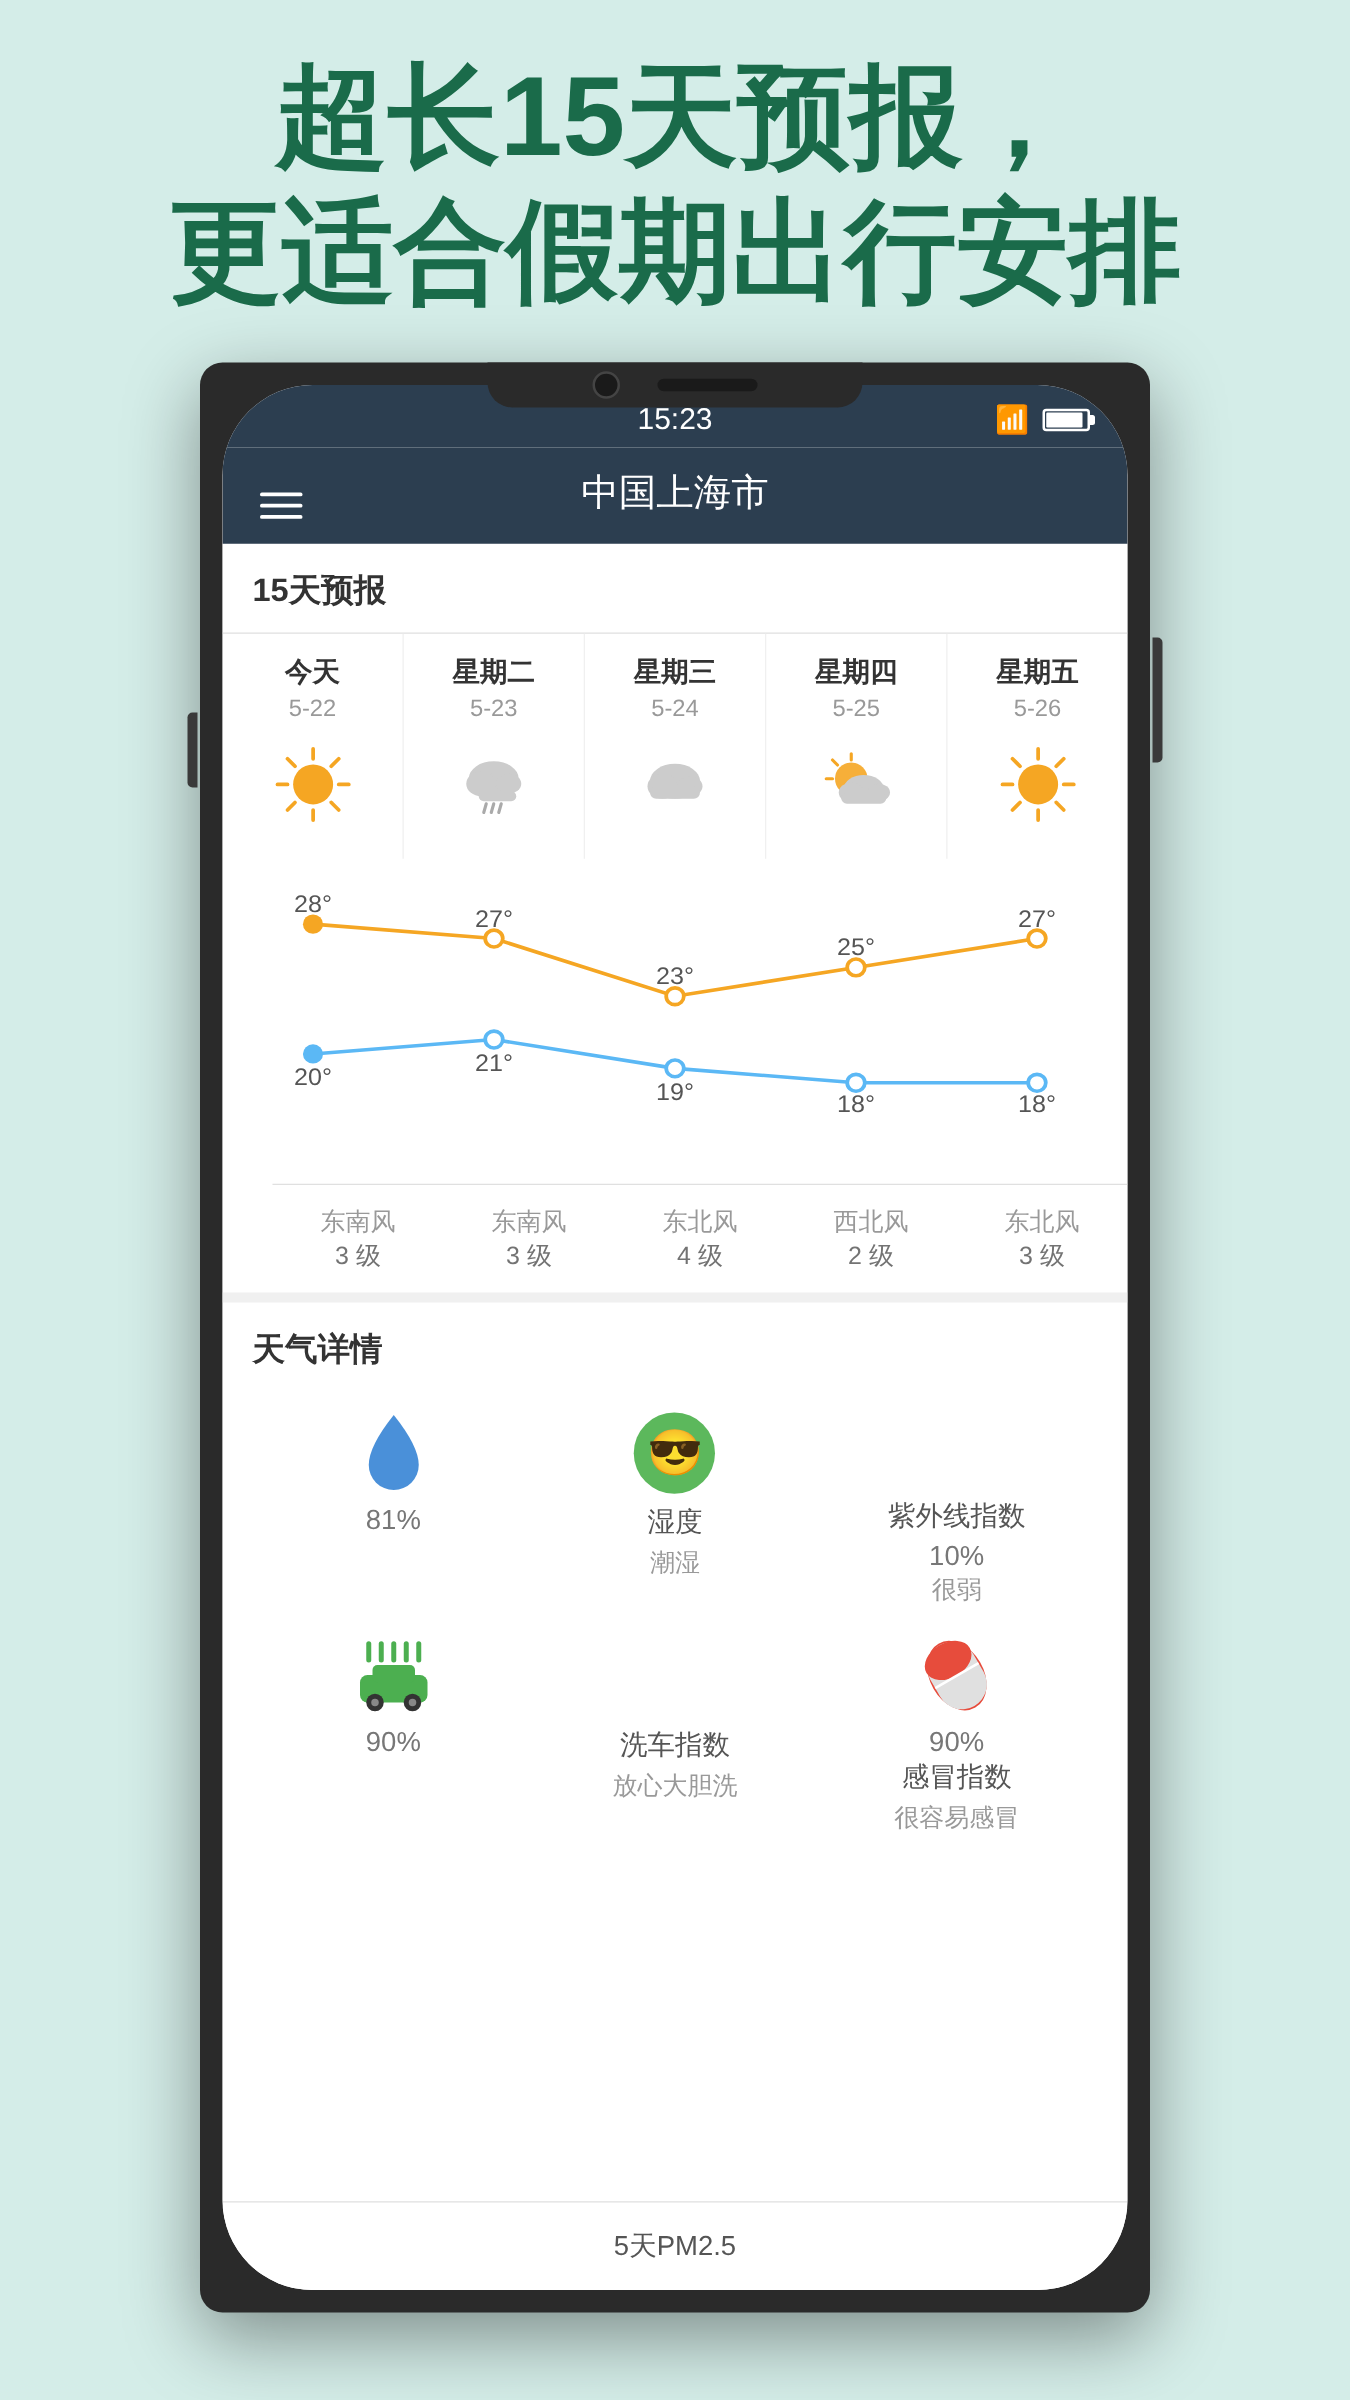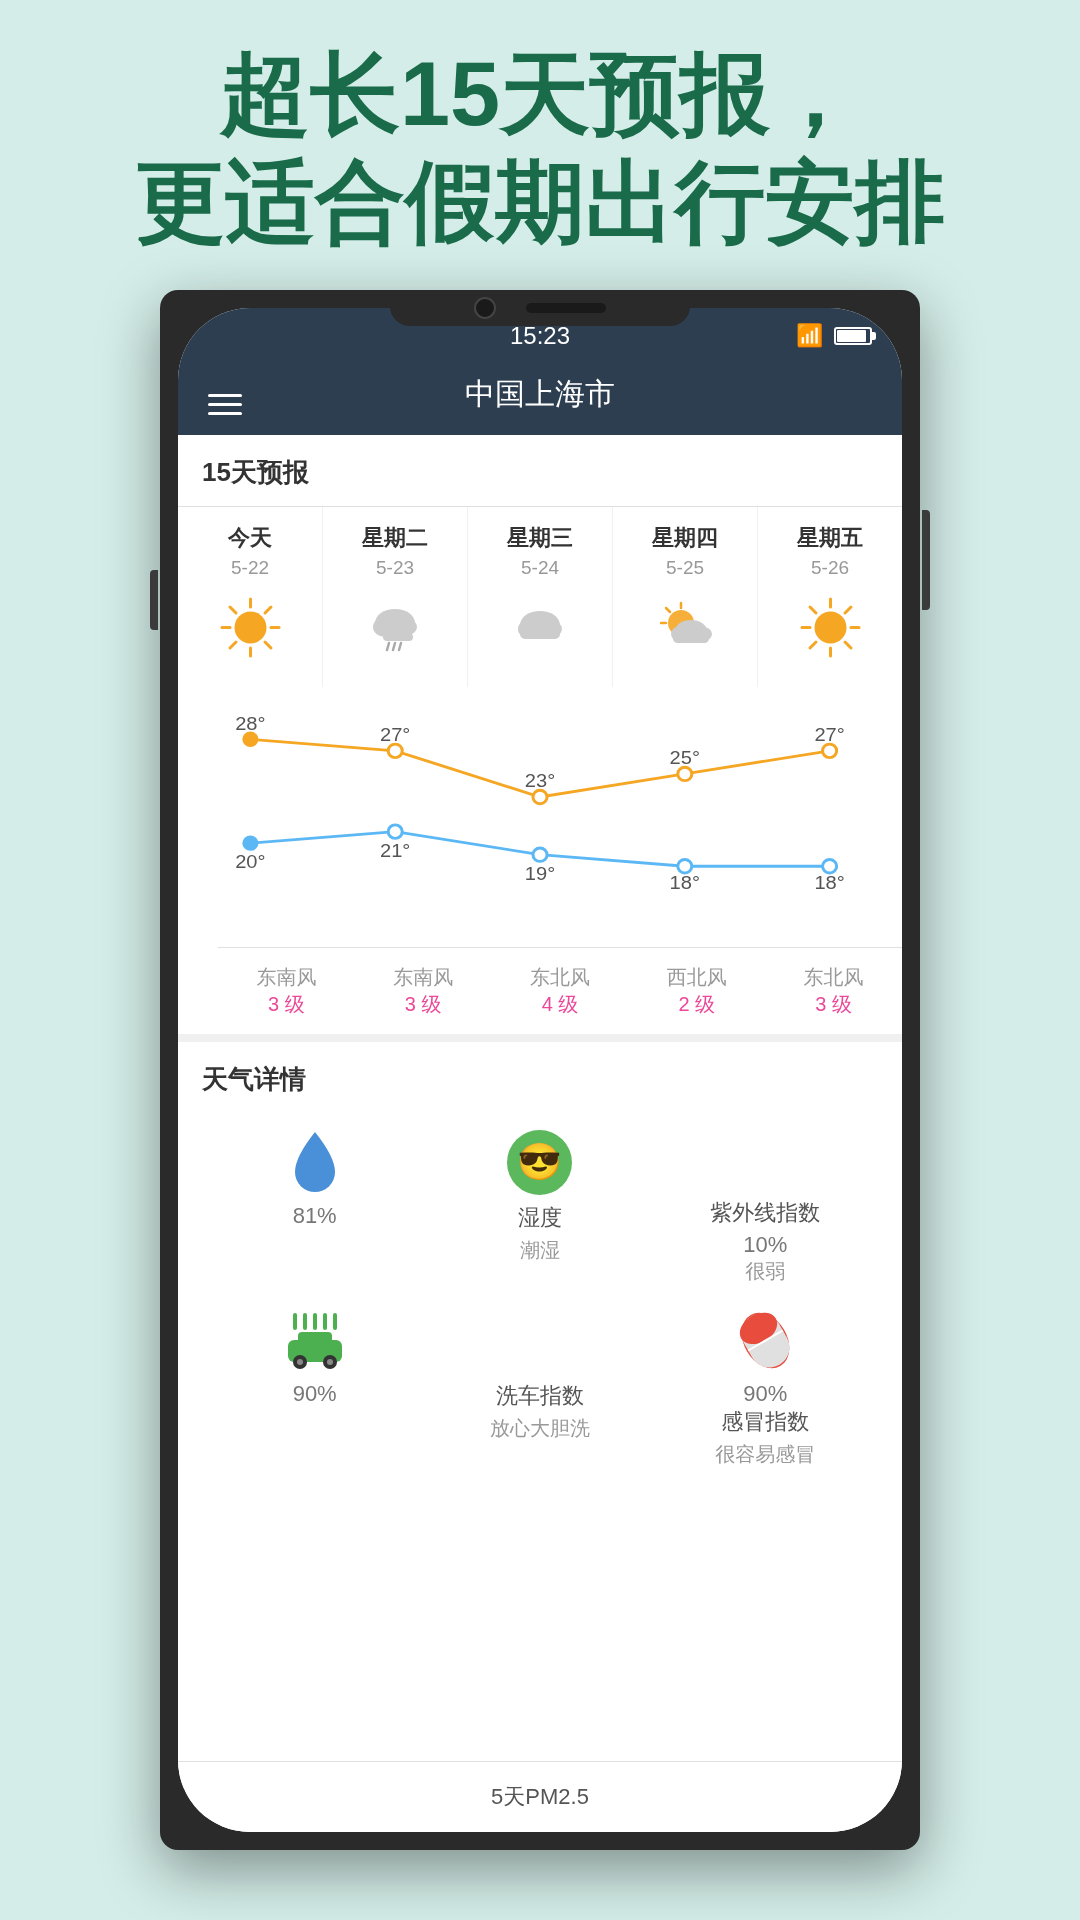--- a/index.html
+++ b/index.html
@@ -269,21 +269,21 @@
       flex-direction: column;
       align-items: center;
       padding: 16px 8px;
     }
     .wind-dir {
       font-size: 20px;
       color: #999;
     }
     .wind-level {
       font-size: 20px;
-      color: #ec4899;
+      color: #737373;
     }
 
     
     .details-section {
       border-top: 8px solid #f0f0f0;
       padding: 20px 24px;
       flex-shrink: 0;
     }
     .details-title {
       font-size: 26px;

